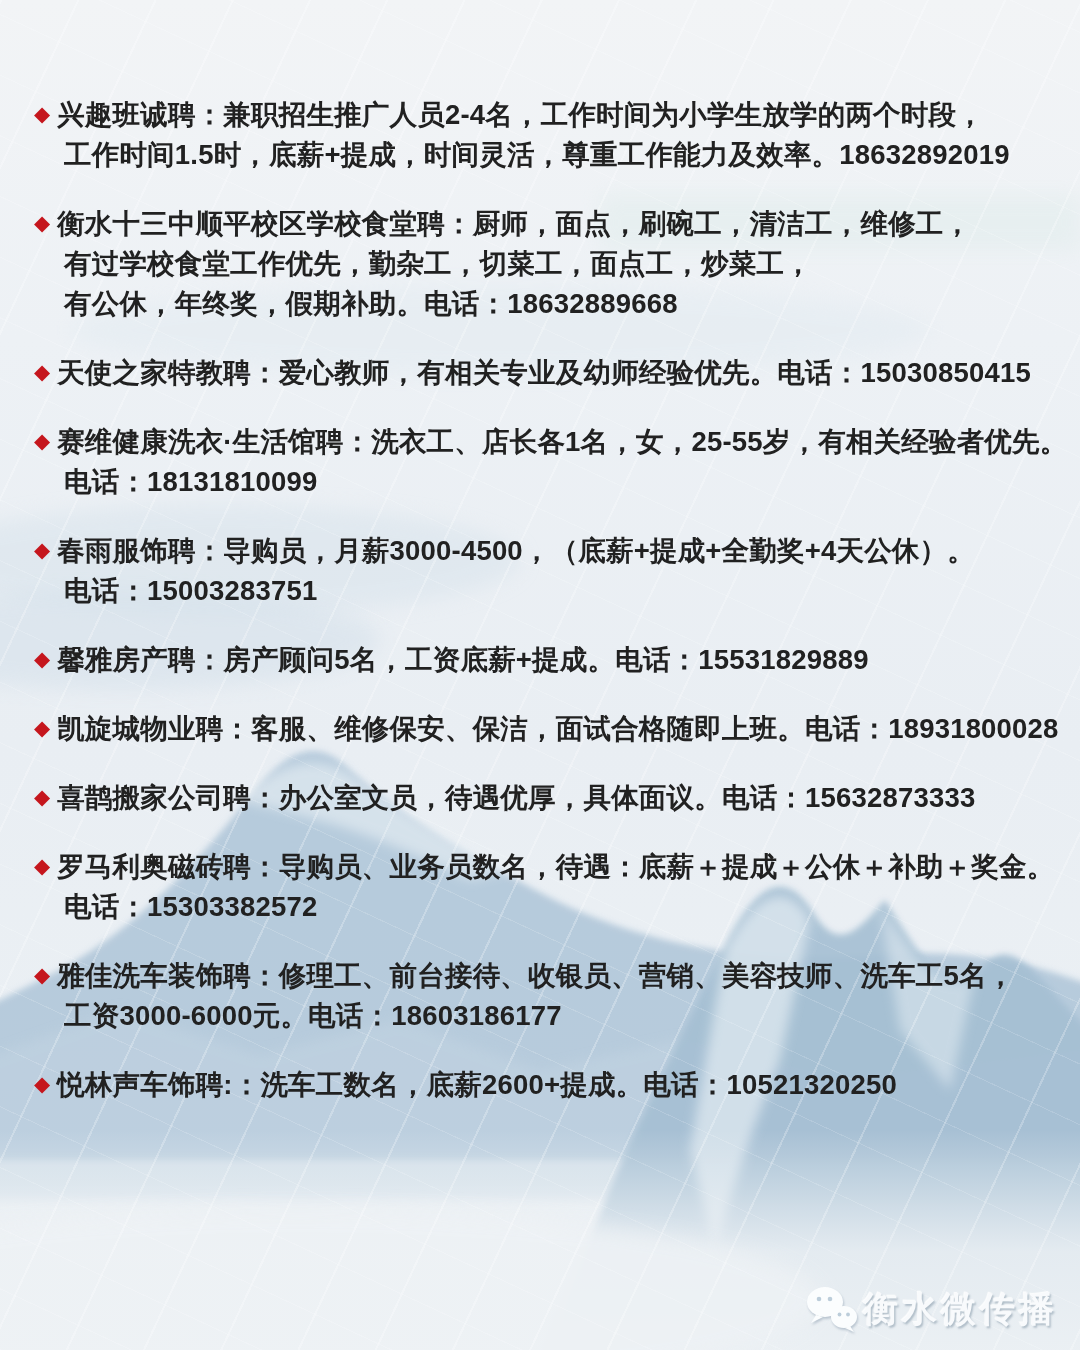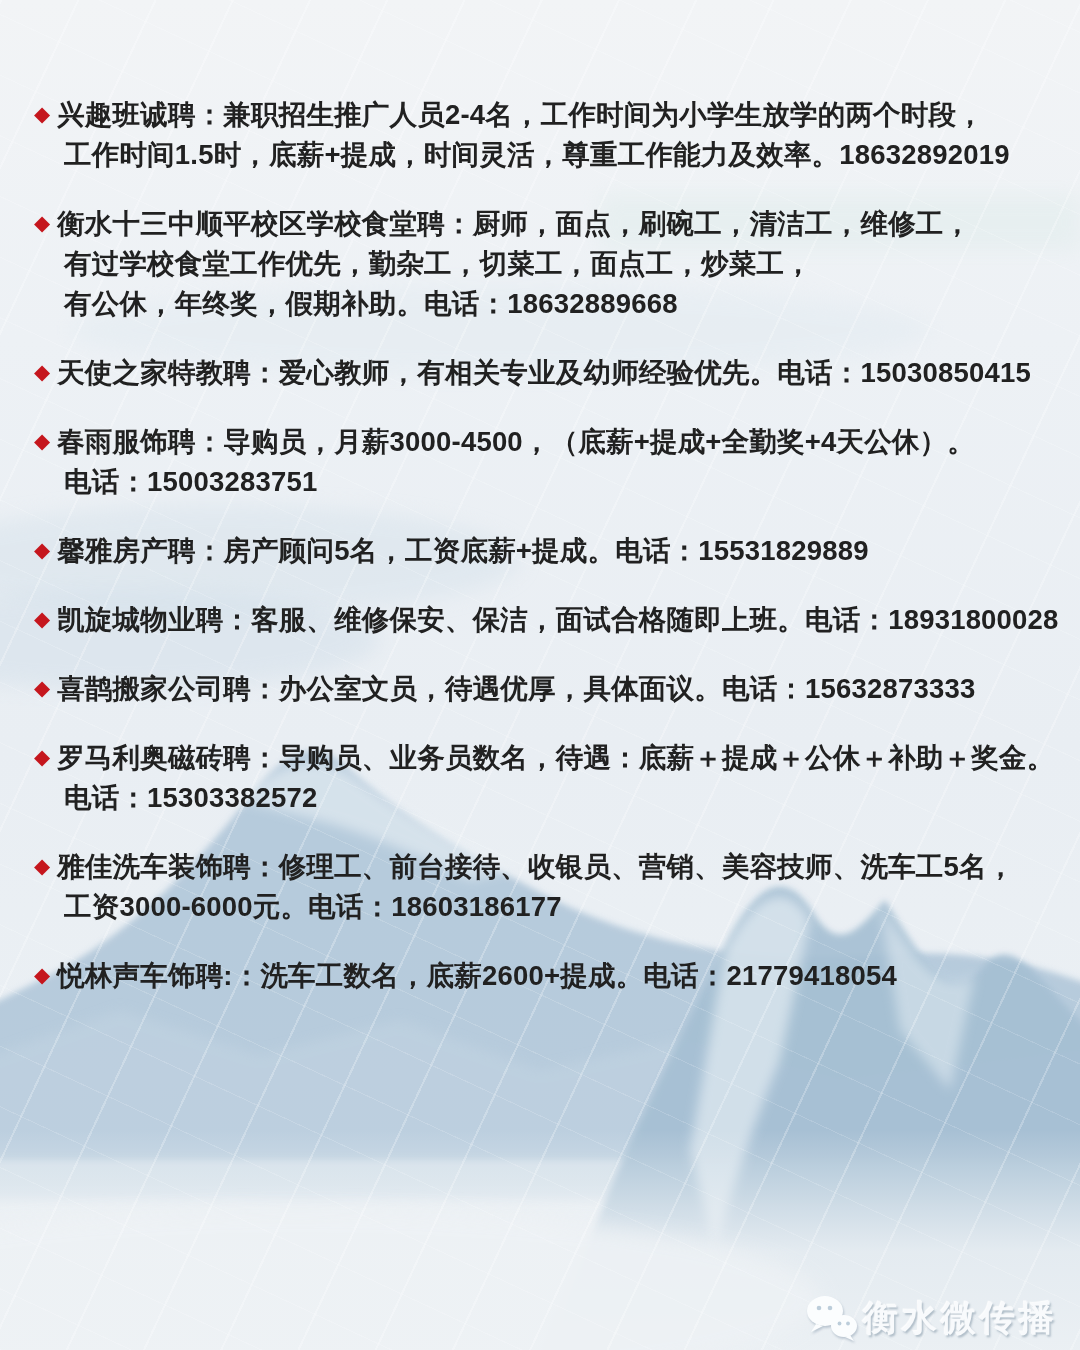--- a/index.html
+++ b/index.html
@@ -18,21 +18,21 @@
   .content{
     position:relative;z-index:2;
     padding:94px 10px 0 34px;
     color:#212121;font-weight:700;
     font-size:27.5px;line-height:40px;
   }
   .listing{padding-left:30px;text-indent:-30px;margin-bottom:28px;}
   .bullet{color:#c5161d;font-size:21px;margin-right:7px;vertical-align:3px;}
   .listing-text{white-space:pre-line;letter-spacing:0.2px;}
   .watermark{
-    position:absolute;right:22px;bottom:8px;z-index:3;
+    position:absolute;right:22px;bottom:17px;z-index:3;
     display:flex;align-items:center;gap:4px;
   }
   .watermark-icon{filter:drop-shadow(1.5px 2px 1px rgba(148,164,180,0.55));}
   .watermark-label{
     font-size:35px;font-weight:700;letter-spacing:4px;color:#f8fafc;
     text-shadow:1.5px 2px 2px rgba(140,158,173,0.6), -1px -1px 1px rgba(255,255,255,0.9);
   }
 </style>
 </head>
 <body>
@@ -77,30 +77,32 @@
 </svg>
 <div class="paper-texture"></div>
 
 <div class="content">
   <div class="listing"><span class="bullet">◆</span><span class="listing-text">兴趣班诚聘：兼职招生推广人员2-4名，工作时间为小学生放学的两个时段，
 工作时间1.5时，底薪+提成，时间灵活，尊重工作能力及效率。18632892019</span></div>
   <div class="listing"><span class="bullet">◆</span><span class="listing-text">衡水十三中顺平校区学校食堂聘：厨师，面点，刷碗工，清洁工，维修工，
 有过学校食堂工作优先，勤杂工，切菜工，面点工，炒菜工，
 有公休，年终奖，假期补助。电话：18632889668</span></div>
   <div class="listing"><span class="bullet">◆</span><span class="listing-text">天使之家特教聘：爱心教师，有相关专业及幼师经验优先。电话：15030850415</span></div>
+  <div class="listing"><span class="bullet">◆</span><span class="listing-text">赛维健康洗衣·生活馆聘：洗衣工、店长各1名，女，25-55岁，有相关经验者优先。
+电话：18131810099</span></div>
   <div class="listing"><span class="bullet">◆</span><span class="listing-text">春雨服饰聘：导购员，月薪3000-4500，（底薪+提成+全勤奖+4天公休）。
 电话：15003283751</span></div>
   <div class="listing"><span class="bullet">◆</span><span class="listing-text">馨雅房产聘：房产顾问5名，工资底薪+提成。电话：15531829889</span></div>
   <div class="listing"><span class="bullet">◆</span><span class="listing-text">凯旋城物业聘：客服、维修保安、保洁，面试合格随即上班。电话：18931800028</span></div>
   <div class="listing"><span class="bullet">◆</span><span class="listing-text">喜鹊搬家公司聘：办公室文员，待遇优厚，具体面议。电话：15632873333</span></div>
   <div class="listing"><span class="bullet">◆</span><span class="listing-text">罗马利奥磁砖聘：导购员、业务员数名，待遇：底薪＋提成＋公休＋补助＋奖金。
 电话：15303382572</span></div>
   <div class="listing"><span class="bullet">◆</span><span class="listing-text">雅佳洗车装饰聘：修理工、前台接待、收银员、营销、美容技师、洗车工5名，
 工资3000-6000元。电话：18603186177</span></div>
-  <div class="listing"><span class="bullet">◆</span><span class="listing-text">悦林声车饰聘:：洗车工数名，底薪2600+提成。电话：21779418054</span></div>
+  <div class="listing"><span class="bullet">◆</span><span class="listing-text">悦林声车饰聘:：洗车工数名，底薪2600+提成。电话：10521320250</span></div>
 </div>
 
 <div class="watermark">
   <svg class="watermark-icon" width="54" height="48" viewBox="0 0 54 48" aria-hidden="true">
     <ellipse cx="20" cy="17" rx="18" ry="15" fill="#fbfdfe"></ellipse>
     <path d="M11,30 L6,38 L18,32 Z" fill="#fbfdfe"></path>
     <circle cx="14" cy="14" r="2.3" fill="#bccdda"></circle>
     <circle cx="25" cy="14" r="2.3" fill="#bccdda"></circle>
     <ellipse cx="39" cy="32" rx="13" ry="11" fill="#fbfdfe"></ellipse>
     <path d="M45,41 L49,47 L40,43 Z" fill="#fbfdfe"></path>

